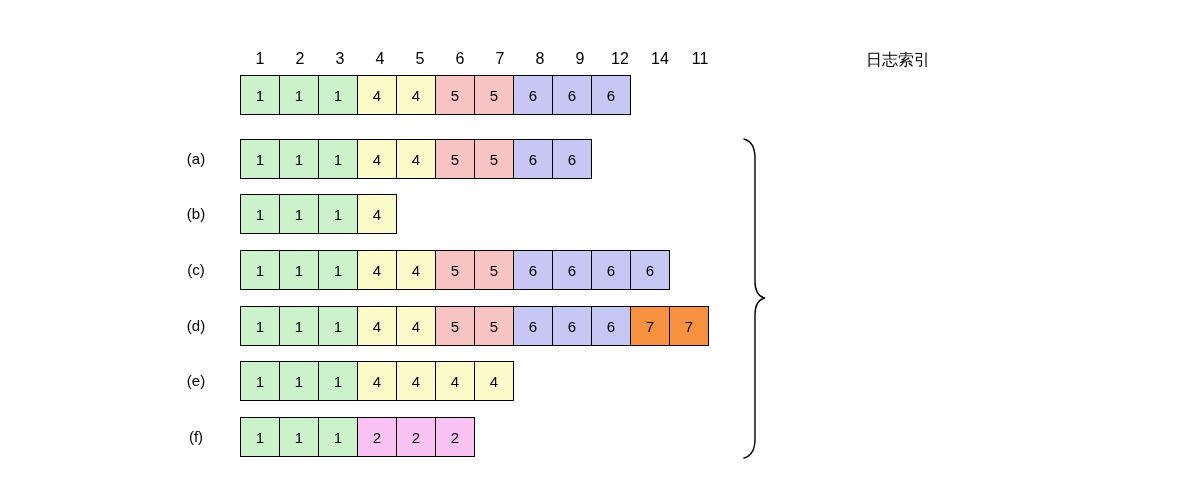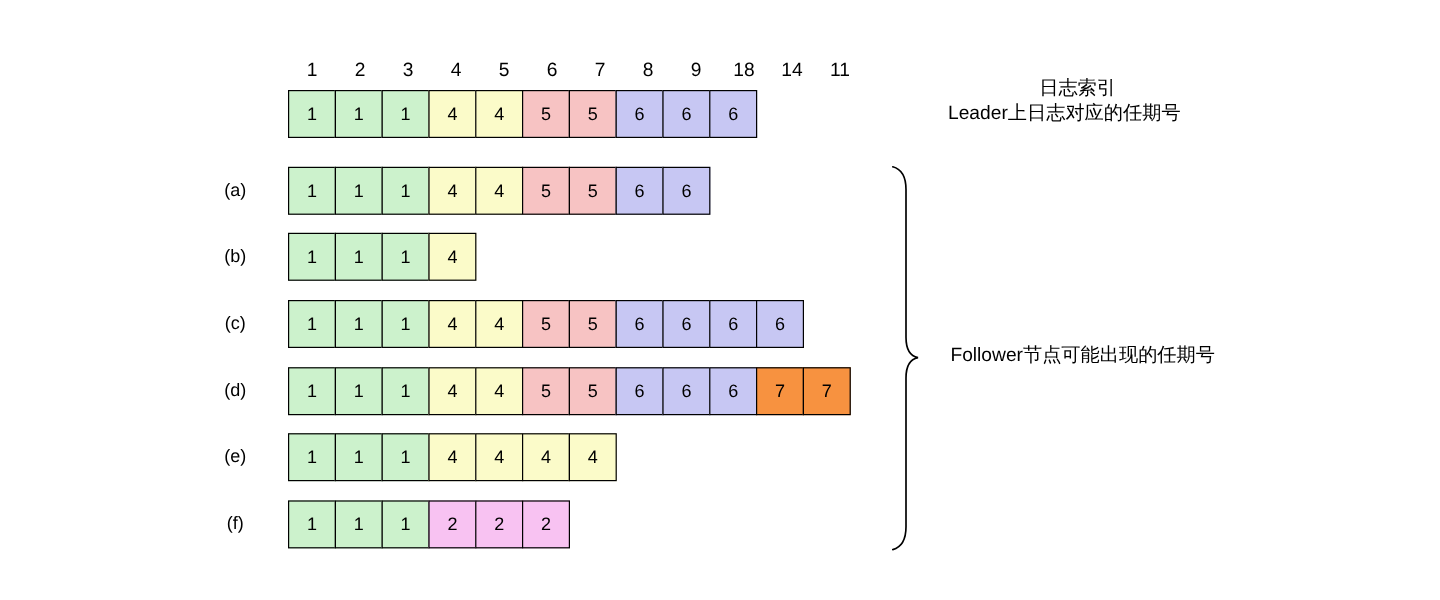--- a/index.html
+++ b/index.html
@@ -10,41 +10,41 @@
   .index-row{position:absolute;left:240px;top:49px;display:flex;}
   .index-label{width:40px;text-align:center;font-size:16px;line-height:19px;}
   .log-row{position:absolute;left:240px;display:flex;}
   .log-cell{
     box-sizing:border-box;width:40px;height:40px;border:1px solid #000;
     display:flex;align-items:center;justify-content:center;font-size:15px;
   }
   .log-cell + .log-cell{margin-left:-1px;}
   .row-label{position:absolute;left:176px;width:40px;text-align:center;font-size:15px;line-height:18px;}
   .caption{position:absolute;font-size:16px;line-height:19px;white-space:nowrap;}
-  #index-caption{left:866px;top:64px;}
+  #index-caption{left:866px;top:50px;}
   #leader-caption{left:790px;top:85px;}
   #follower-caption{left:792px;top:287px;}
   .brace{position:absolute;left:742px;top:138px;}
 </style>
 </head>
 <body>
 
 <div class="diagram">
 
   <div class="index-row" id="index-row">
       <span class="index-label">1</span>
       <span class="index-label">2</span>
       <span class="index-label">3</span>
       <span class="index-label">4</span>
       <span class="index-label">5</span>
       <span class="index-label">6</span>
       <span class="index-label">7</span>
       <span class="index-label">8</span>
       <span class="index-label">9</span>
-      <span class="index-label">18</span>
+      <span class="index-label">12</span>
       <span class="index-label">14</span>
       <span class="index-label">11</span>
     </div>
 
   <div id="rows">
       <div class="log-row" style="top: 75px;">
         <div class="log-cell" style="background: rgb(204, 242, 204);">1</div>
         <div class="log-cell" style="background: rgb(204, 242, 204);">1</div>
         <div class="log-cell" style="background: rgb(204, 242, 204);">1</div>
         <div class="log-cell" style="background: rgb(251, 251, 201);">4</div>
@@ -119,21 +119,19 @@
         <div class="log-cell" style="background: rgb(204, 242, 204);">1</div>
         <div class="log-cell" style="background: rgb(204, 242, 204);">1</div>
         <div class="log-cell" style="background: rgb(248, 194, 242);">2</div>
         <div class="log-cell" style="background: rgb(248, 194, 242);">2</div>
         <div class="log-cell" style="background: rgb(248, 194, 242);">2</div>
       </div>
     </div>
 
   <div class="caption" id="index-caption">日志索引</div>
 
-  <div class="caption" id="leader-caption">Leader上日志对应的任期号</div>
 
   <svg class="brace" width="26" height="322" viewBox="0 0 26 322" aria-hidden="true">
     <path d="M 2 1 Q 13 4 13 20 L 13 143 Q 13 158 23 160 Q 13 162 13 177 L 13 301 Q 13 317 2 320" fill="none" stroke="#000" stroke-width="1.4" stroke-linecap="round"></path>
   </svg>
 
-  <div class="caption" id="follower-caption">Follower节点可能出现的任期号</div>
 
 </div>
 
 </body></html>

